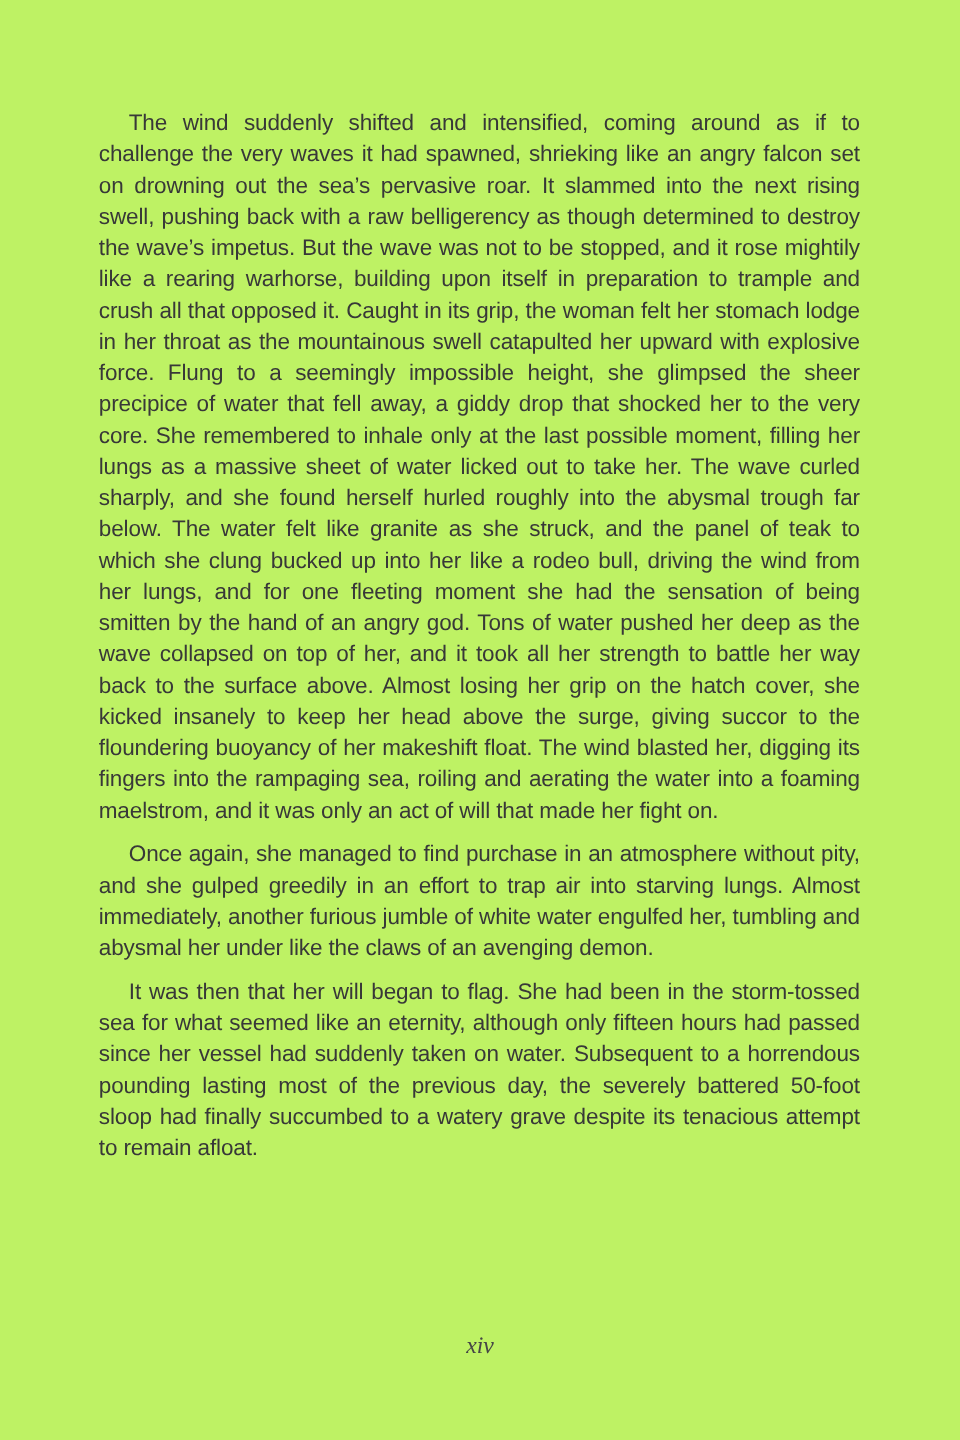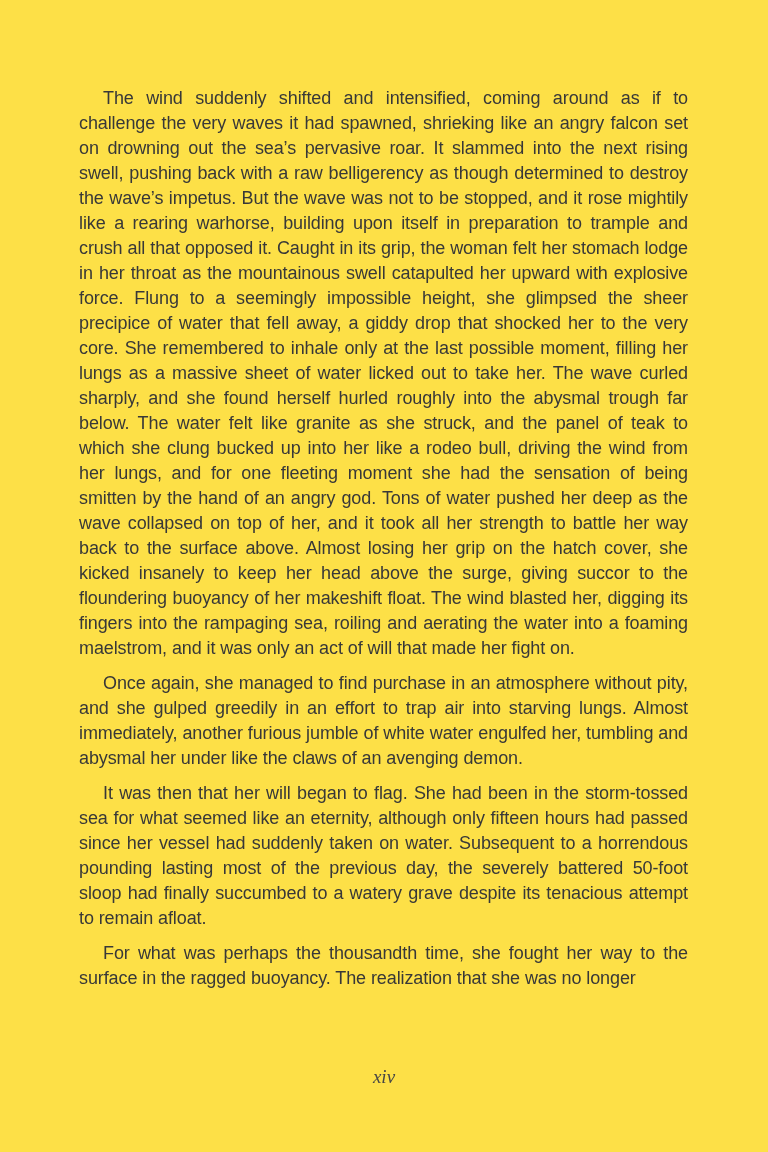--- a/index.html
+++ b/index.html
@@ -4,21 +4,21 @@
 <style>
   html, body {
     margin: 0;
     padding: 0;
     background: #ffffff;
   }
   .book-page {
     position: relative;
     width: 768px;
     height: 1152px;
-    background: #fde047;
+    background: #bef264;
     overflow: hidden;
     font-family: "Liberation Sans", sans-serif;
   }
   .text-block {
     position: absolute;
     left: 79px;
     top: 86px;
     width: 609px;
     color: #383838;
     font-size: 18px;
@@ -46,16 +46,15 @@
   }
 </style>
 </head>
 <body>
 
 <div class="book-page">
   <div class="text-block">
     <p class="para">The wind suddenly shifted and intensified, coming around as if to challenge the very waves it had spawned, shrieking like an angry falcon set on drowning out the sea’s pervasive roar. It slammed into the next rising swell, pushing back with a raw belligerency as though determined to destroy the wave’s impetus. But the wave was not to be stopped, and it rose mightily like a rearing warhorse, building upon itself in preparation to trample and crush all that opposed it. Caught in its grip, the woman felt her stomach lodge in her throat as the mountainous swell catapulted her upward with explosive force. Flung to a seemingly impossible height, she glimpsed the sheer precipice of water that fell away, a giddy drop that shocked her to the very core. She remembered to inhale only at the last possible moment, filling her lungs as a massive sheet of water licked out to take her. The wave curled sharply, and she found herself hurled roughly into the abysmal trough far below. The water felt like granite as she struck, and the panel of teak to which she clung bucked up into her like a rodeo bull, driving the wind from her lungs, and for one fleeting moment she had the sensation of being smitten by the hand of an angry god. Tons of water pushed her deep as the wave collapsed on top of her, and it took all her strength to battle her way back to the surface above. Almost losing her grip on the hatch cover, she kicked insanely to keep her head above the surge, giving succor to the floundering buoyancy of her makeshift float. The wind blasted her, digging its fingers into the rampaging sea, roiling and aerating the water into a foaming maelstrom, and it was only an act of will that made her fight on.</p>
     <p class="para">Once again, she managed to find purchase in an atmosphere without pity, and she gulped greedily in an effort to trap air into starving lungs. Almost immediately, another furious jumble of white water engulfed her, tumbling and abysmal her under like the claws of an avenging demon.</p>
     <p class="para">It was then that her will began to flag. She had been in the storm-tossed sea for what seemed like an eternity, although only fifteen hours had passed since her vessel had suddenly taken on water. Subsequent to a horrendous pounding lasting most of the previous day, the severely battered 50-foot sloop had finally succumbed to a watery grave despite its tenacious attempt to remain afloat.</p>
-    <p class="para">For what was perhaps the thousandth time, she fought her way to the surface in the ragged buoyancy. The realization that she was no longer</p>
   </div>
   <div class="folio">xiv</div>
 </div>
 
 </body></html>

